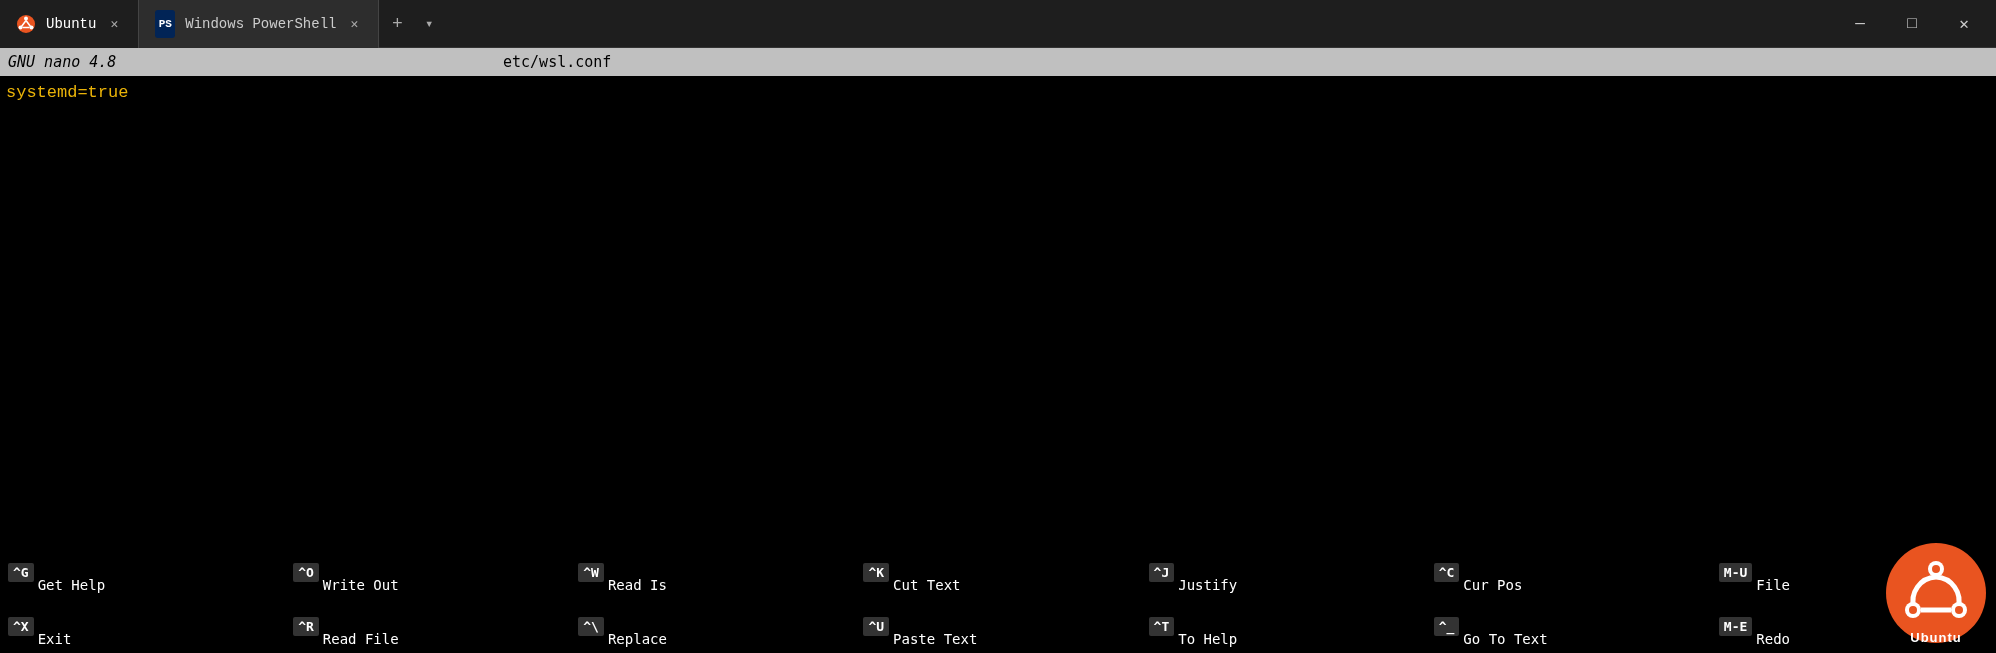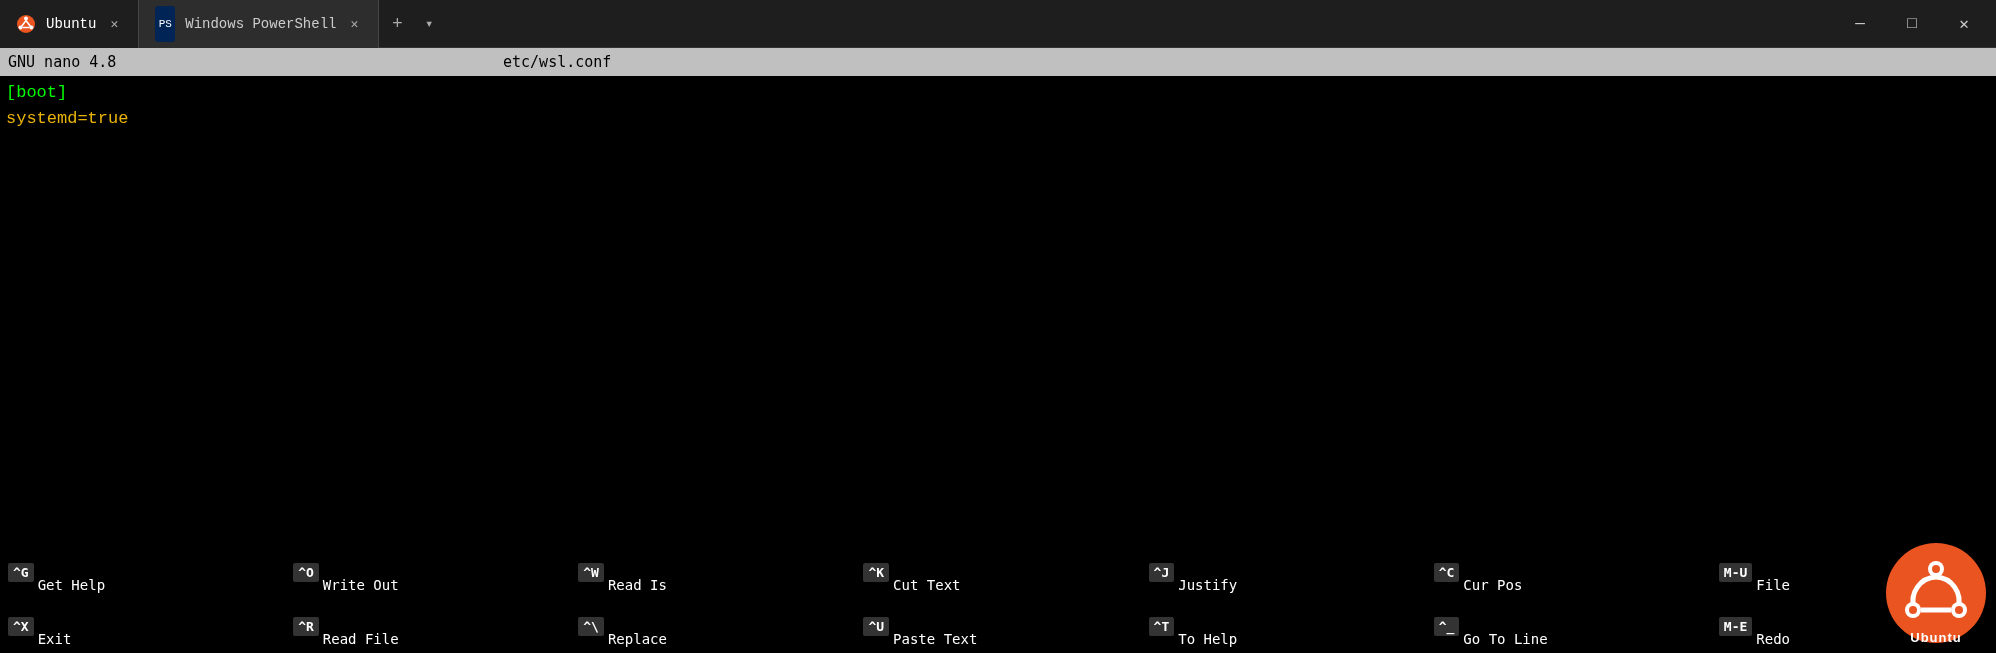--- a/index.html
+++ b/index.html
@@ -88,20 +88,21 @@
       align-items: center;
       background: #c0c0c0;
       color: #000;
       height: 28px;
       padding: 0 8px;
       font-size: 15px;
       font-family: 'Consolas', monospace;
     }
     .nano-header-left {
       flex: 1;
+      font-style: italic;
     }
     .nano-header-center {
       flex: 2;
       text-align: left;
     }
     .nano-header-right {
       flex: 1;
     }
 
     
@@ -200,23 +201,23 @@
 
     
     .linux-icon {
       width: 20px;
       height: 20px;
     }
     .ps-icon {
       background: #012456;
       color: #fff;
       font-size: 11px;
-      font-weight: normal;
+      font-weight: bold;
       width: 20px;
-      height: 36px;
+      height: 28px;
       display: flex;
       align-items: center;
       justify-content: center;
       border-radius: 3px;
     }
   </style>
 </head>
 <body>
 
 <div class="titlebar">
@@ -252,21 +253,20 @@
   </div>
 </div>
 
 <div class="nano-header">
   <div class="nano-header-left">GNU nano 4.8</div>
   <div class="nano-header-center">etc/wsl.conf</div>
   <div class="nano-header-right"></div>
 </div>
 
 <div class="editor-area">
-  <div class="line-boot">[boot]</div>
   <div class="line-normal">systemd=true</div>
 </div>
 
 <div class="shortcut-bar">
   <div class="shortcut-row">
     <div class="shortcut-item">
       <span class="shortcut-key">^G</span>
       <span class="shortcut-label">Get Help</span>
     </div>
     <div class="shortcut-item">
@@ -310,21 +310,21 @@
     <div class="shortcut-item">
       <span class="shortcut-key">^U</span>
       <span class="shortcut-label">Paste Text</span>
     </div>
     <div class="shortcut-item">
       <span class="shortcut-key">^T</span>
       <span class="shortcut-label">To Help</span>
     </div>
     <div class="shortcut-item">
       <span class="shortcut-key">^_</span>
-      <span class="shortcut-label">Go To Line</span>
+      <span class="shortcut-label">Go To Text</span>
     </div>
     <div class="shortcut-item">
       <span class="shortcut-key">M-E</span>
       <span class="shortcut-label">Redo</span>
     </div>
   </div>
 </div>
 
 <div class="ubuntu-logo">
   <div class="ubuntu-circle">

